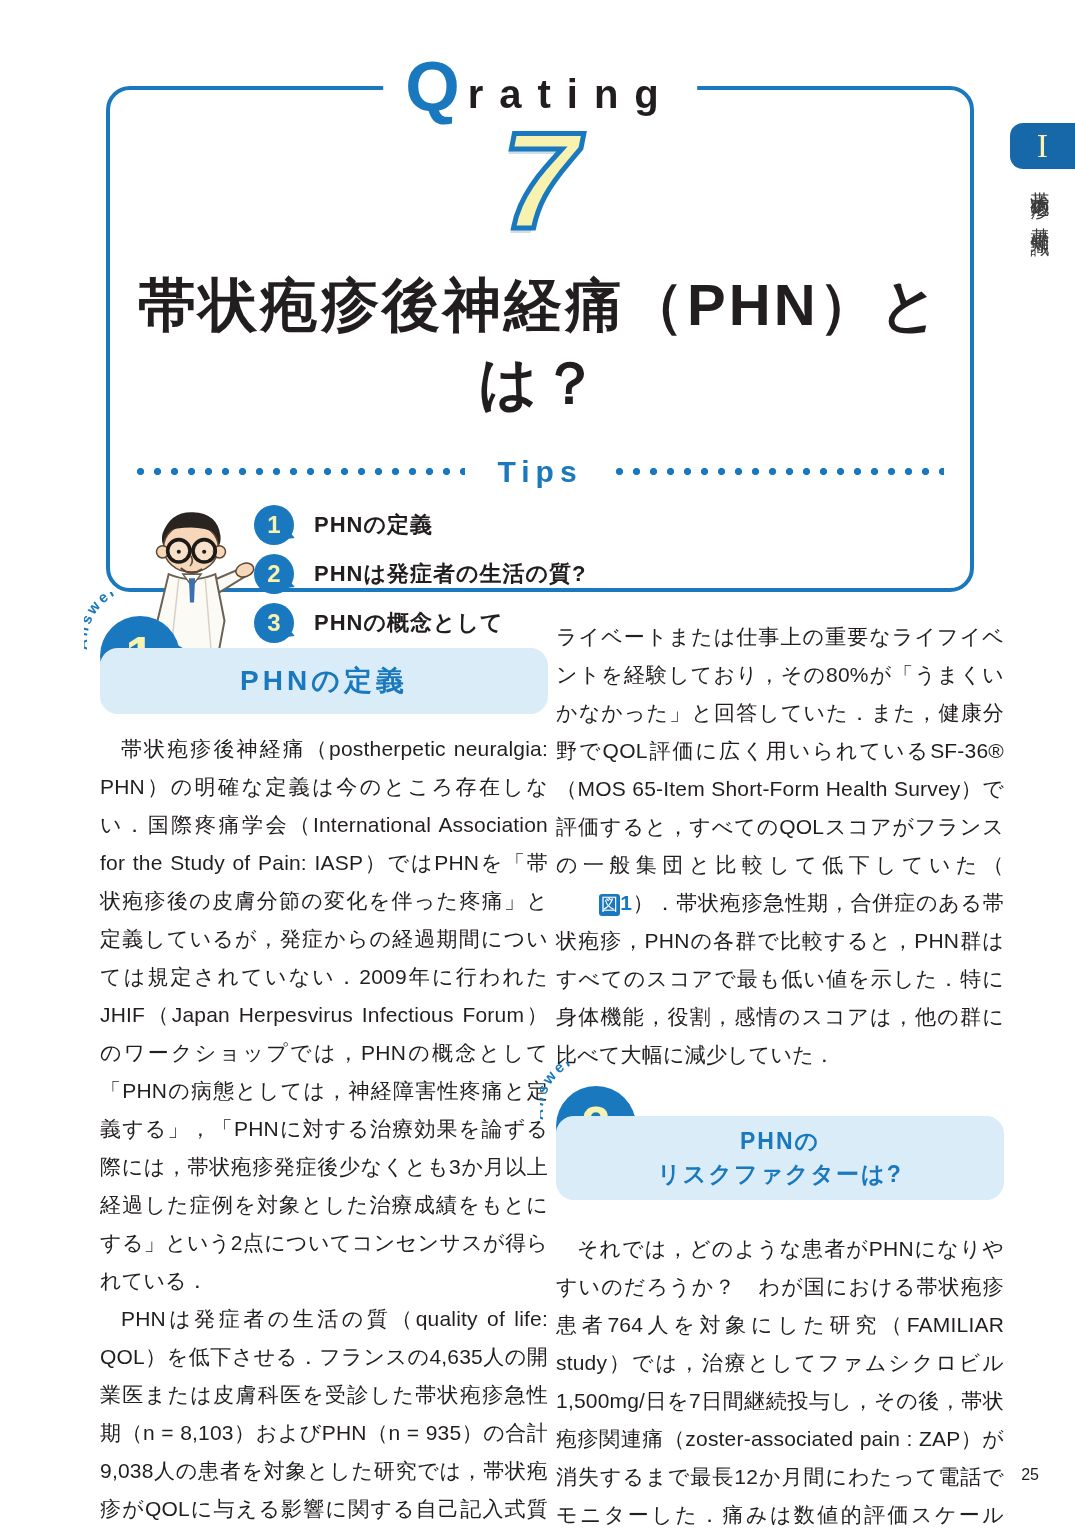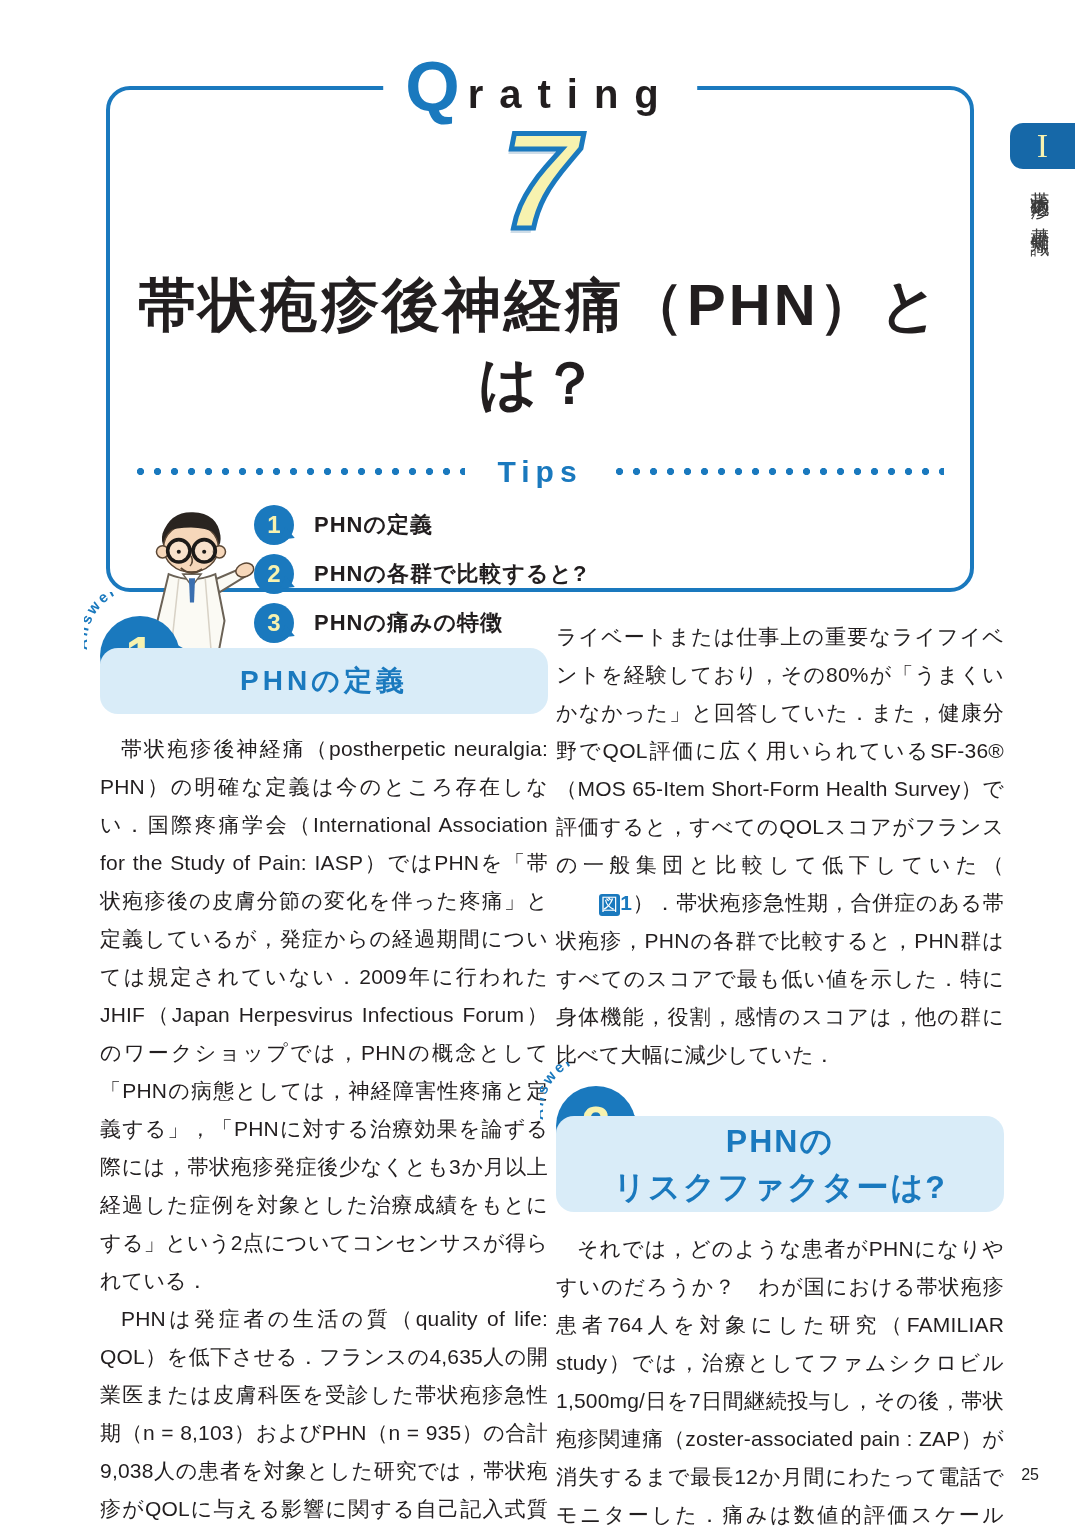--- a/index.html
+++ b/index.html
@@ -102,21 +102,21 @@
   
   .answer-header{position:relative;height:96px;margin-bottom:16px;}
   .answer-header.tall{height:130px;margin-top:14px;margin-bottom:12px;}
   .answer-heading{
     position:absolute;left:0;right:0;top:30px;
     background:var(--light-blue);border-radius:18px;
     display:flex;flex-direction:column;align-items:center;justify-content:center;
     color:var(--blue);font-weight:800;
   }
   .answer-header .answer-heading{height:66px;font-size:28px;letter-spacing:4px;}
-  .answer-header.tall .answer-heading{top:28px;height:96px;font-size:32px;letter-spacing:2px;line-height:1.45;}
+  .answer-header.tall .answer-heading{top:28px;height:84px;font-size:23px;letter-spacing:2px;line-height:1.45;}
   .answer-badge{position:absolute;left:-16px;top:-26px;width:118px;height:112px;}
   .answer-badge .arc-text{fill:var(--blue);font-size:15px;font-weight:700;letter-spacing:2.5px;}
   .answer-badge .badge-num{fill:var(--cream);font-size:52px;font-weight:800;}
 
   
   .fig-ref{white-space:nowrap;margin-left:43px;}
   .fig-box{
     display:inline-block;background:var(--blue);color:#fff;
     font-size:17px;line-height:20px;padding:1px 2px;border-radius:3px;
     vertical-align:baseline;
@@ -183,27 +183,27 @@
       <div class="tip-item">
         <span class="tip-badge">
             <span class="tip-num">1</span>
           </span>
         <span class="tip-label">PHNの定義</span>
       </div>
       <div class="tip-item">
         <span class="tip-badge">
             <span class="tip-num">2</span>
           </span>
-        <span class="tip-label">PHNの各群で比較すると?</span>
+        <span class="tip-label">PHNは発症者の生活の質?</span>
       </div>
       <div class="tip-item">
         <span class="tip-badge">
             <span class="tip-num">3</span>
           </span>
-        <span class="tip-label">PHNの痛みの特徴</span>
+        <span class="tip-label">PHNの概念として</span>
       </div>
     </div>
   </div>
 </div>
 
 <div class="chapter-tab">
   <span class="chapter-numeral">I</span>
 </div>
 <div class="chapter-title">帯状疱疹の基礎知識</div>
 

